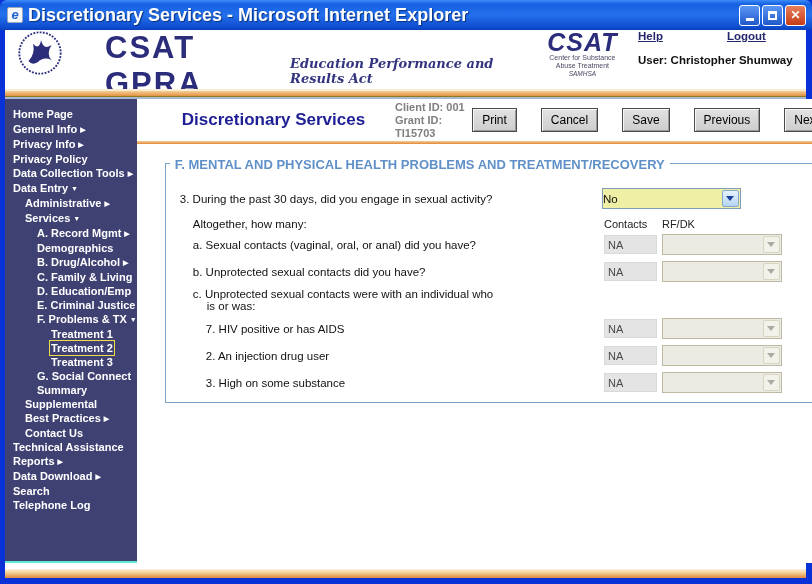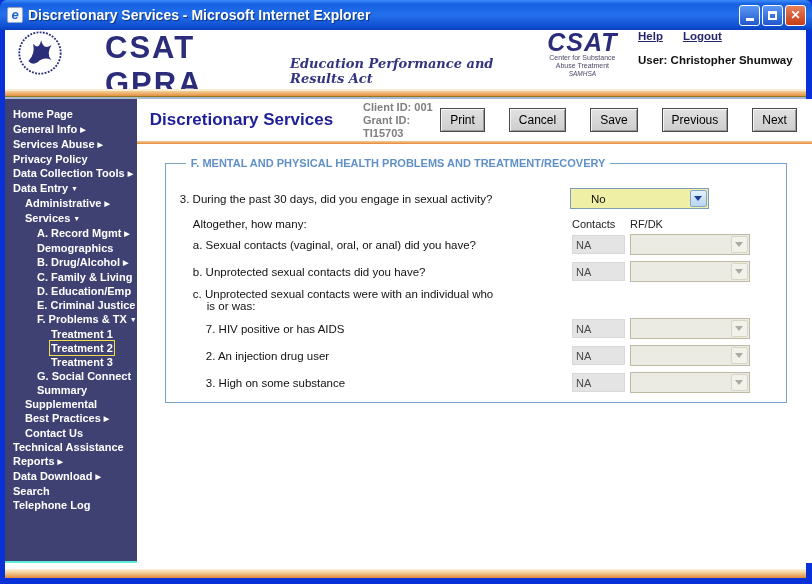--- a/index.html
+++ b/index.html
@@ -5,21 +5,21 @@
   * { margin:0; padding:0; box-sizing:border-box; }
   html,body { width:812px; height:584px; font-family:"Liberation Sans", sans-serif; }
   .window { width:812px; height:584px; background:#0832D8; position:relative; overflow:hidden; }
 
   
   .titlebar { height:30px; display:flex; align-items:center; padding:0 6px 0 7px;
     background:linear-gradient(180deg,#3C8CF8 0%,#1660E2 14%,#2470EC 50%,#0D4BCE 92%,#0A3FB8 100%);
     border-radius:7px 7px 0 0; }
   .ie-icon { width:16px; height:16px; background:#F6F8FC; border:1px solid #9AA8C0; border-radius:2px;
     color:#1E62D0; font-weight:bold; font-style:italic; font-size:13px; line-height:13px; text-align:center; margin-right:5px; }
-  .title-text { color:#fff; font-weight:bold; font-size:14px; text-shadow:1px 1px 1px #0A337E; flex:1; }
+  .title-text { color:#fff; font-weight:bold; font-size:18px; text-shadow:1px 1px 1px #0A337E; flex:1; }
   .winbtns { display:flex; gap:2px; }
   .winbtn { width:21px; height:21px; border:1px solid #fff; border-radius:3px; display:flex;
     align-items:center; justify-content:center; background:linear-gradient(180deg,#5C96F4,#2058CC); cursor:pointer; }
   .winbtn.close { background:linear-gradient(180deg,#E8805C,#C63C14); }
   .glyph-min { width:8px; height:3px; background:#fff; margin-top:9px; }
   .glyph-max { width:9px; height:9px; border:2px solid #fff; border-top-width:3px; }
   .glyph-x { color:#fff; font-size:12px; font-weight:bold; line-height:12px; }
 
   
   .frame { position:absolute; left:5px; right:6px; top:30px; bottom:6px; background:#fff;
@@ -30,61 +30,61 @@
   .hhs-logo { width:46px; height:46px; flex:0 0 auto; }
   .brand { display:flex; align-items:center; margin-left:42px; }
   .brand-title { font-size:31px; font-weight:bold; letter-spacing:2px; color:#2B2D7B; }
   .brand-tagline { font-family:"DejaVu Serif", serif; font-style:italic; font-weight:bold;
     font-size:13px; color:#33347F; margin-left:14px; margin-top:10px; }
   .csat-logo { margin-left:auto; text-align:center; color:#2B2D7B; width:96px; }
   .csat-logo .big { font-size:25px; font-weight:bold; font-style:italic; letter-spacing:1px; line-height:24px; }
   .csat-logo .small { font-size:7px; color:#4A4A66; line-height:8px; }
   .csat-logo .samhsa { font-size:6.5px; font-style:italic; color:#4A4A66; line-height:8px; }
   .user-block { width:180px; margin-left:14px; margin-right:2px; }
-  .links { display:flex; gap:20px; margin-bottom:12px; }
+  .links { display:flex; gap:64px; margin-bottom:12px; }
   .links a { color:#26276B; font-weight:bold; font-size:11.5px; text-decoration:underline; cursor:pointer; }
   .user-name { font-weight:bold; font-size:11.5px; color:#111; white-space:nowrap; }
 
   
   .stripes div { width:100%; }
   .s1 { height:2px; background:#F8EDD0; }
   .s2 { height:5px; background:linear-gradient(180deg,#F4D09A,#E2913F); }
   .s3 { height:1px; background:#8F7A1E; }
   .s4 { height:2px; background:#A9B9D2; }
 
   
   .body { flex:1; display:flex; background:#5eead4; }
   .sidebar { width:146px; background:#3F4173; height:462px; padding:8px 0 0 8px; }
   .nav-item { color:#fff; font-weight:bold; font-size:11px; line-height:14px; white-space:nowrap; cursor:pointer; }
   .nav-item .arr { font-size:7px; margin-left:3px; vertical-align:1px; }
   .ind1 { padding-left:12px; } .ind2 { padding-left:24px; } .ind3 { padding-left:38px; }
   .nav-item.selected > .lbl { outline:1px solid #EFDC4A; outline-offset:1px; }
 
   .main { flex:1; display:flex; flex-direction:column; background:#fff; }
   .main-header { height:42px; display:flex; align-items:center; padding:0 16px 0 13px; }
-  .page-title { font-size:17px; font-weight:bold; color:#1E1E96; width:250px; }
+  .page-title { font-size:17px; font-weight:bold; color:#1E1E96; width:250px;margin-left:32px; }
   .ids { font-size:11px; font-weight:bold; color:#7F7F7F; line-height:13px; }
   .btn-row { margin-left:auto; display:flex; gap:24px;align-items:center; }
   .xp-btn { font-family:"Liberation Sans",sans-serif; font-size:12px; color:#000; padding:4px 9px;
     background:linear-gradient(180deg,#E2E2E2,#CDCDCD); border:1px solid #4A4A4A; cursor:pointer;
     box-shadow:inset 1px 1px 0 #F6F6F6, inset -1px -1px 0 #999; }
   .orange-hr { height:3px; background:linear-gradient(180deg,#F5CE9A,#E2883A); }
 
   
   .fs { margin:19px 26px 0 28px; border:1px solid #79A2C8; position:relative;
     padding:24px 36px 9px 14px; }
-  .fs-legend { position:absolute; top:-7px; left:20px; background:#fff; padding:0 5px;
-    color:#6090C8; font-weight:bold; font-size:11px; }
+  .fs-legend { position:absolute; top:-7px; left:4px; background:#fff; padding:0 5px;
+    color:#6090C8; font-weight:bold; font-size:13px; }
   .grid-row { display:grid; grid-template-columns:1fr 53px 5px 120px; align-items:center; }
   .q-label { font-size:11.5px; color:#111; }
   .pad1 { padding-left:13px; } .pad2 { padding-left:26px; }
   .colhead { font-size:11px; color:#222; }
 
   .xp-select { height:21px; border:1px solid #7F9DB9; background:#EFEFA5; display:flex; align-items:center; cursor:pointer; }
-  .xp-select .val { flex:1; font-size:11.5px; padding-left:20px; color:#111; }
+  .xp-select .val { flex:1; font-size:11.5px; padding-left:0; color:#111; }
   .arrow-btn { width:17px; height:17px; margin:1px; border:1px solid #86A7CC; border-radius:2px;
     background:linear-gradient(180deg,#E6F2FD,#B6D5F2); display:flex; align-items:center; justify-content:center; }
   .chev { width:0; height:0; border-left:4px solid transparent; border-right:4px solid transparent; border-top:5px solid #1C3E9C; }
   .xp-select.disabled { background:#EBEAE3; border-color:#BDB9A3; cursor:default; }
   .xp-select.disabled .arrow-btn { background:#F2F1EA; border-color:#D8D5C2; }
   .xp-select.disabled .chev { border-top-color:#ABABA3; }
 
   .na-input { width:53px; height:19px; background:#E4E4E4; border:1px solid #D9D9D9;
     font-family:"Liberation Sans",sans-serif; font-size:11px; color:#4A4A4A; padding-left:3px; }
 
@@ -146,21 +146,21 @@
       <div class="s1"></div>
         <div class="s2"></div>
         <div class="s3"></div>
         <div class="s4"></div>
     </div>
 
     <div class="body">
       <div class="sidebar">
         <div class="nav-item"><span class="lbl">Home Page</span><span class="arr"></span></div>
         <div class="nav-item"><span class="lbl">General Info</span><span class="arr">▶</span></div>
-        <div class="nav-item"><span class="lbl">Services Abuse</span><span class="arr">▶</span></div>
+        <div class="nav-item"><span class="lbl">Privacy Info</span><span class="arr">▶</span></div>
         <div class="nav-item"><span class="lbl">Privacy Policy</span></div>
         <div class="nav-item"><span class="lbl">Data Collection Tools</span><span class="arr">▶</span></div>
         <div class="nav-item"><span class="lbl">Data Entry</span><span class="arr">▼</span></div>
         <div class="nav-item ind1"><span class="lbl">Administrative</span><span class="arr">▶</span></div>
         <div class="nav-item ind1"><span class="lbl">Services</span><span class="arr">▼</span></div>
         <div class="nav-item ind2"><span class="lbl">A. Record Mgmt</span><span class="arr">▶</span></div>
         <div class="nav-item ind2"><span class="lbl">Demographics</span></div>
         <div class="nav-item ind2"><span class="lbl">B. Drug/Alcohol</span><span class="arr">▶</span></div>
         <div class="nav-item ind2"><span class="lbl">C. Family &amp; Living</span></div>
         <div class="nav-item ind2"><span class="lbl">D. Education/Emp</span></div>

